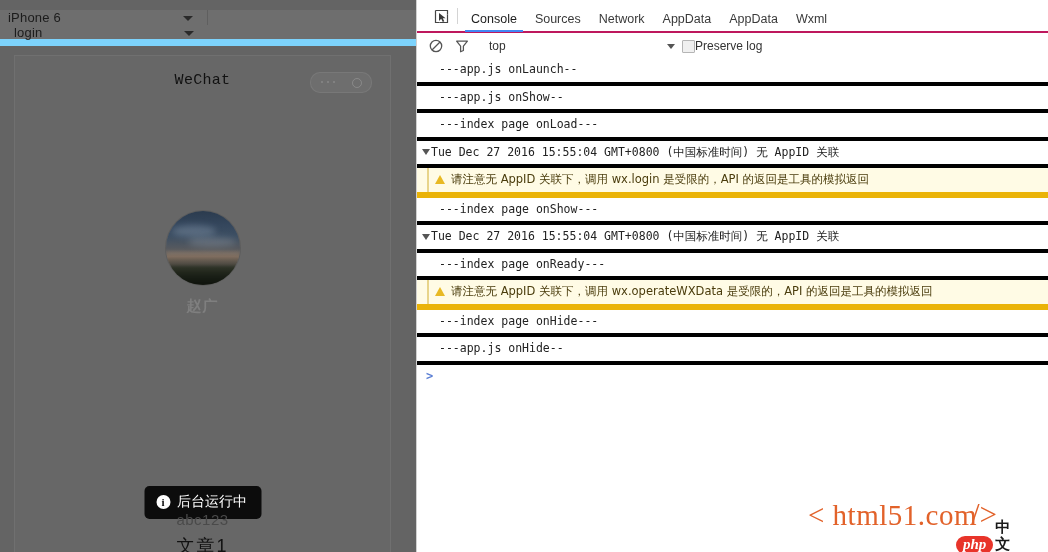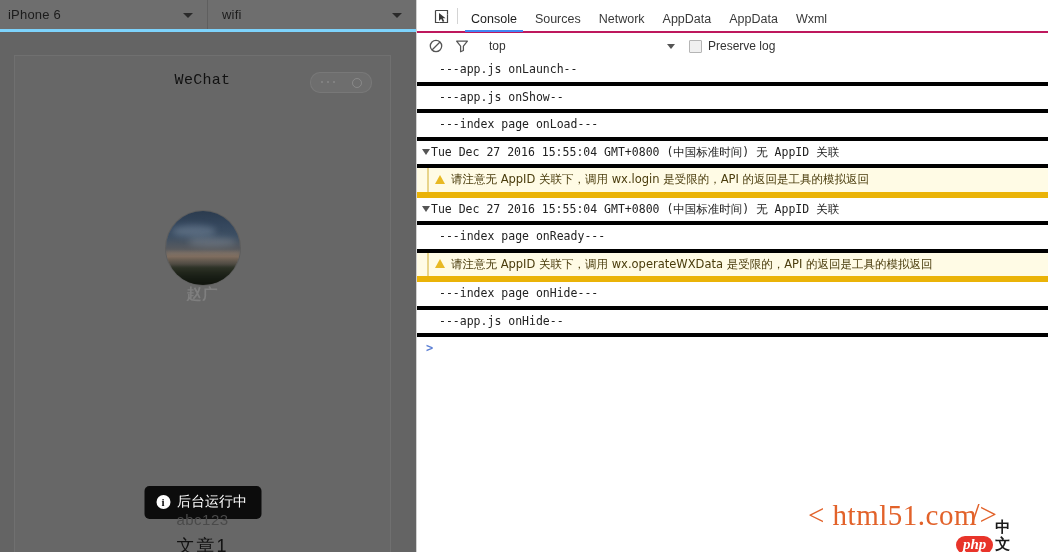--- a/index.html
+++ b/index.html
@@ -12,25 +12,25 @@
   #root { position: relative; width: 1048px; height: 552px; }
 
   
   #simulator {
     position: absolute; left: 0; top: 0;
     width: 416px; height: 552px;
     background: #646464;
     overflow: hidden;
   }
   #sim-topbar {
-    position: absolute; left: 0; top: 0;
+    position: absolute; left: 0; top: 10px;
     width: 416px; height: 29px;
     background: #6e6e6e;
-    border-bottom: 3px solid #7dd3fc;
-    display: flex; align-items: stretch;
+    border-bottom: 7px solid #7dd3fc;
+    display: flex; align-items: stretch; flex-direction: column;
   }
   .sim-select {
     position: relative;
     display: flex; align-items: center;
     height: 100%;
     box-sizing: border-box;
     padding: 0 22px 0 8px;
     font-size: 13px;
     color: #1c1c1c;
     letter-spacing: .2px;
@@ -131,20 +131,21 @@
     background: rgba(200,170,140,0.30);
     filter: blur(2px);
   }
   #avatar .ground {
     position: absolute; left: 0; right: 0; bottom: 0;
     height: 26%;
     background: linear-gradient(to bottom, rgba(35,45,30,0.55), rgba(12,16,10,0.85));
     filter: blur(1px);
   }
   #nickname {
+    margin-top: 12px;
     font-size: 15px;
     color: #7f7f7f;
     letter-spacing: 1px;
     font-weight: bold;
   }
 
   #toast {
     position: absolute; left: 50%; top: 430px;
     transform: translateX(-50%);
     display: flex; align-items: center;
@@ -245,22 +246,22 @@
     user-select: none;
   }
   #ctx-caret {
     position: absolute; left: 250px; top: 50%; margin-top: -2px;
     width: 0; height: 0;
     border-left: 4px solid transparent;
     border-right: 4px solid transparent;
     border-top: 5px solid #555;
   }
   #preserve-wrap {
-    position: absolute; left: 272px;
-    display: flex; align-items: center; gap: 6px;
+    position: absolute; left: 265px;
+    display: flex; align-items: center; 
     font-size: 12px; color: #333;
     cursor: pointer; user-select: none;
   }
   #preserve-box {
     width: 11px; height: 11px;
     border: 1px solid #b5b5b5;
     background: #f0f0f0;
     border-radius: 1px;
   }
 
@@ -380,21 +381,21 @@
 <div id="root">
 
   <div id="simulator">
 
     <div id="sim-topbar">
       <div class="sim-select device">
         <span>iPhone 6</span>
         <span class="caret-down"></span>
       </div>
       <div class="sim-select network">
-        <span>wifi</span>
+        <span>login</span>
         <span class="caret-down"></span>
       </div>
     </div>
 
     <div id="sim-stage">
 
       <div id="wechat-header">
         <div id="wechat-title">WeChat</div>
         <div id="wechat-capsule">
           <span class="cap-dots">
@@ -485,20 +486,23 @@
       <div class="log-row group">
         <span class="tri"></span>
         <span class="group-txt">Tue Dec 27 2016 15:55:04 GMT+0800 (中国标准时间) 无 AppID 关联</span>
       </div>
 
       <div class="log-row warn">
         <span class="warn-tri"></span>
         <span class="warn-txt">请注意无 AppID 关联下，调用 wx.login 是受限的，API 的返回是工具的模拟返回</span>
       </div>
 
+      <div class="log-row plain">
+        <span>---index page onShow---</span>
+      </div>
 
       <div class="log-row group">
         <span class="tri"></span>
         <span class="group-txt">Tue Dec 27 2016 15:55:04 GMT+0800 (中国标准时间) 无 AppID 关联</span>
       </div>
 
       <div class="log-row plain">
         <span>---index page onReady---</span>
       </div>
 

